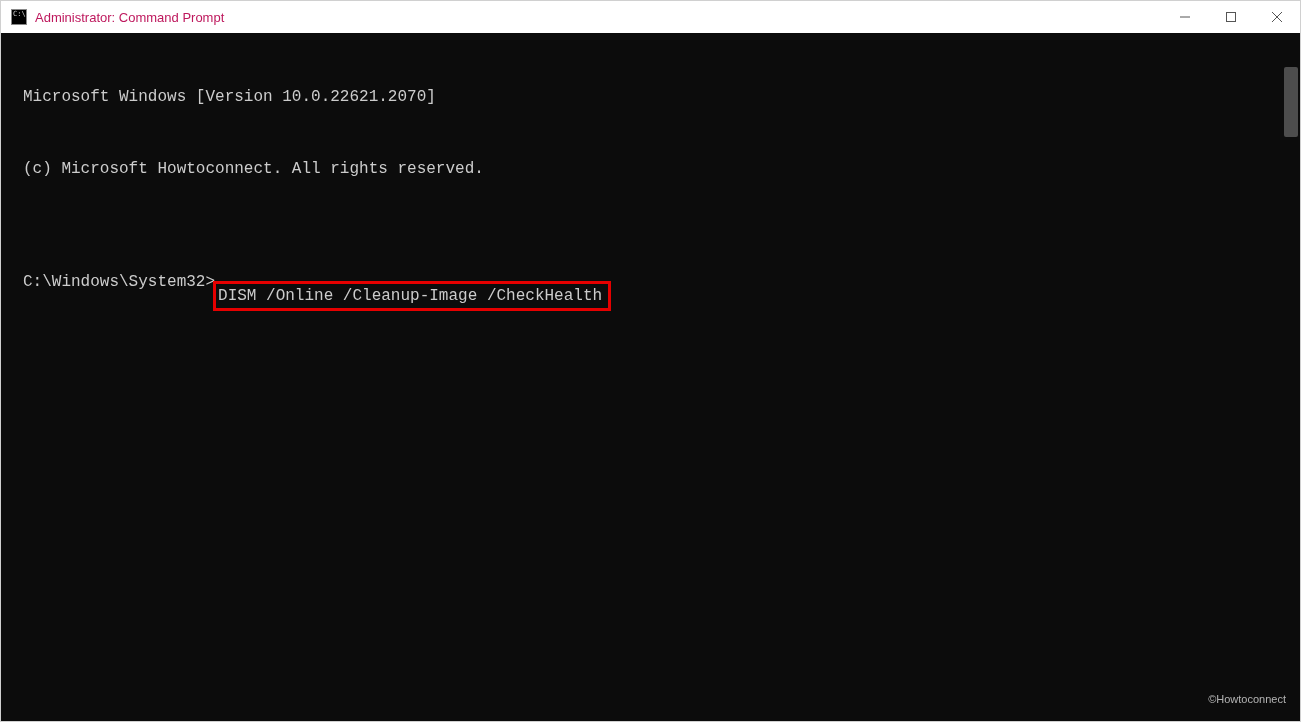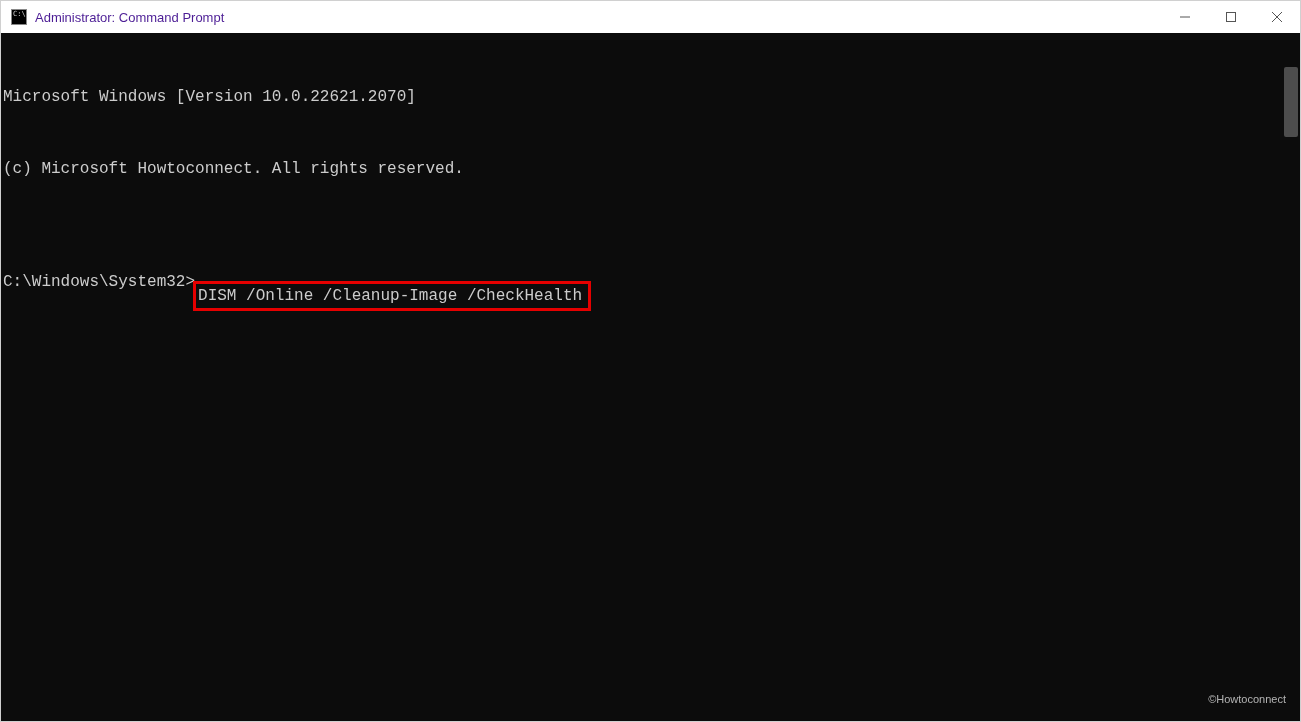--- a/index.html
+++ b/index.html
@@ -35,39 +35,39 @@
   }
   .titlebar .app-icon::after{
     content: "C:\\";
     position: absolute;
     top: 1px; left: 1px;
     font-size: 7px;
     color: #ccc;
     font-family: Consolas, monospace;
     line-height: 7px;
   }
-  .titlebar .title-text { flex: 0 0 auto; color: #4c1d95; }
+  .titlebar .title-text { flex: 0 0 auto; color: #be185d; }
   .titlebar .spacer { flex: 1 1 auto; }
   .win-controls { display: flex; height: 100%; }
   .win-btn {
     width: 46px; height: 32px;
     display: flex; align-items: center; justify-content: center;
     color: #555;
   }
   .win-btn svg { width: 10px; height: 10px; stroke: currentColor; fill: none; stroke-width: 1; }
 
   
   .terminal {
     flex: 1 1 auto;
     background: #0c0c0c;
     color: #cccccc;
     font-family: Consolas, "Courier New", monospace;
     font-size: 16px;
     line-height: 24px;
-    padding: 4px 2px;
+    padding: 4px 22px;
     position: relative;
     white-space: pre;
     overflow: hidden;
   }
   .terminal .line { display: block; }
   .prompt-line { display: flex; align-items: center; margin-top: 24px; }
   .highlight-box {
     border: 3px solid #e60000;
     padding: 0 6px 0 2px;
     margin-left: -2px;

